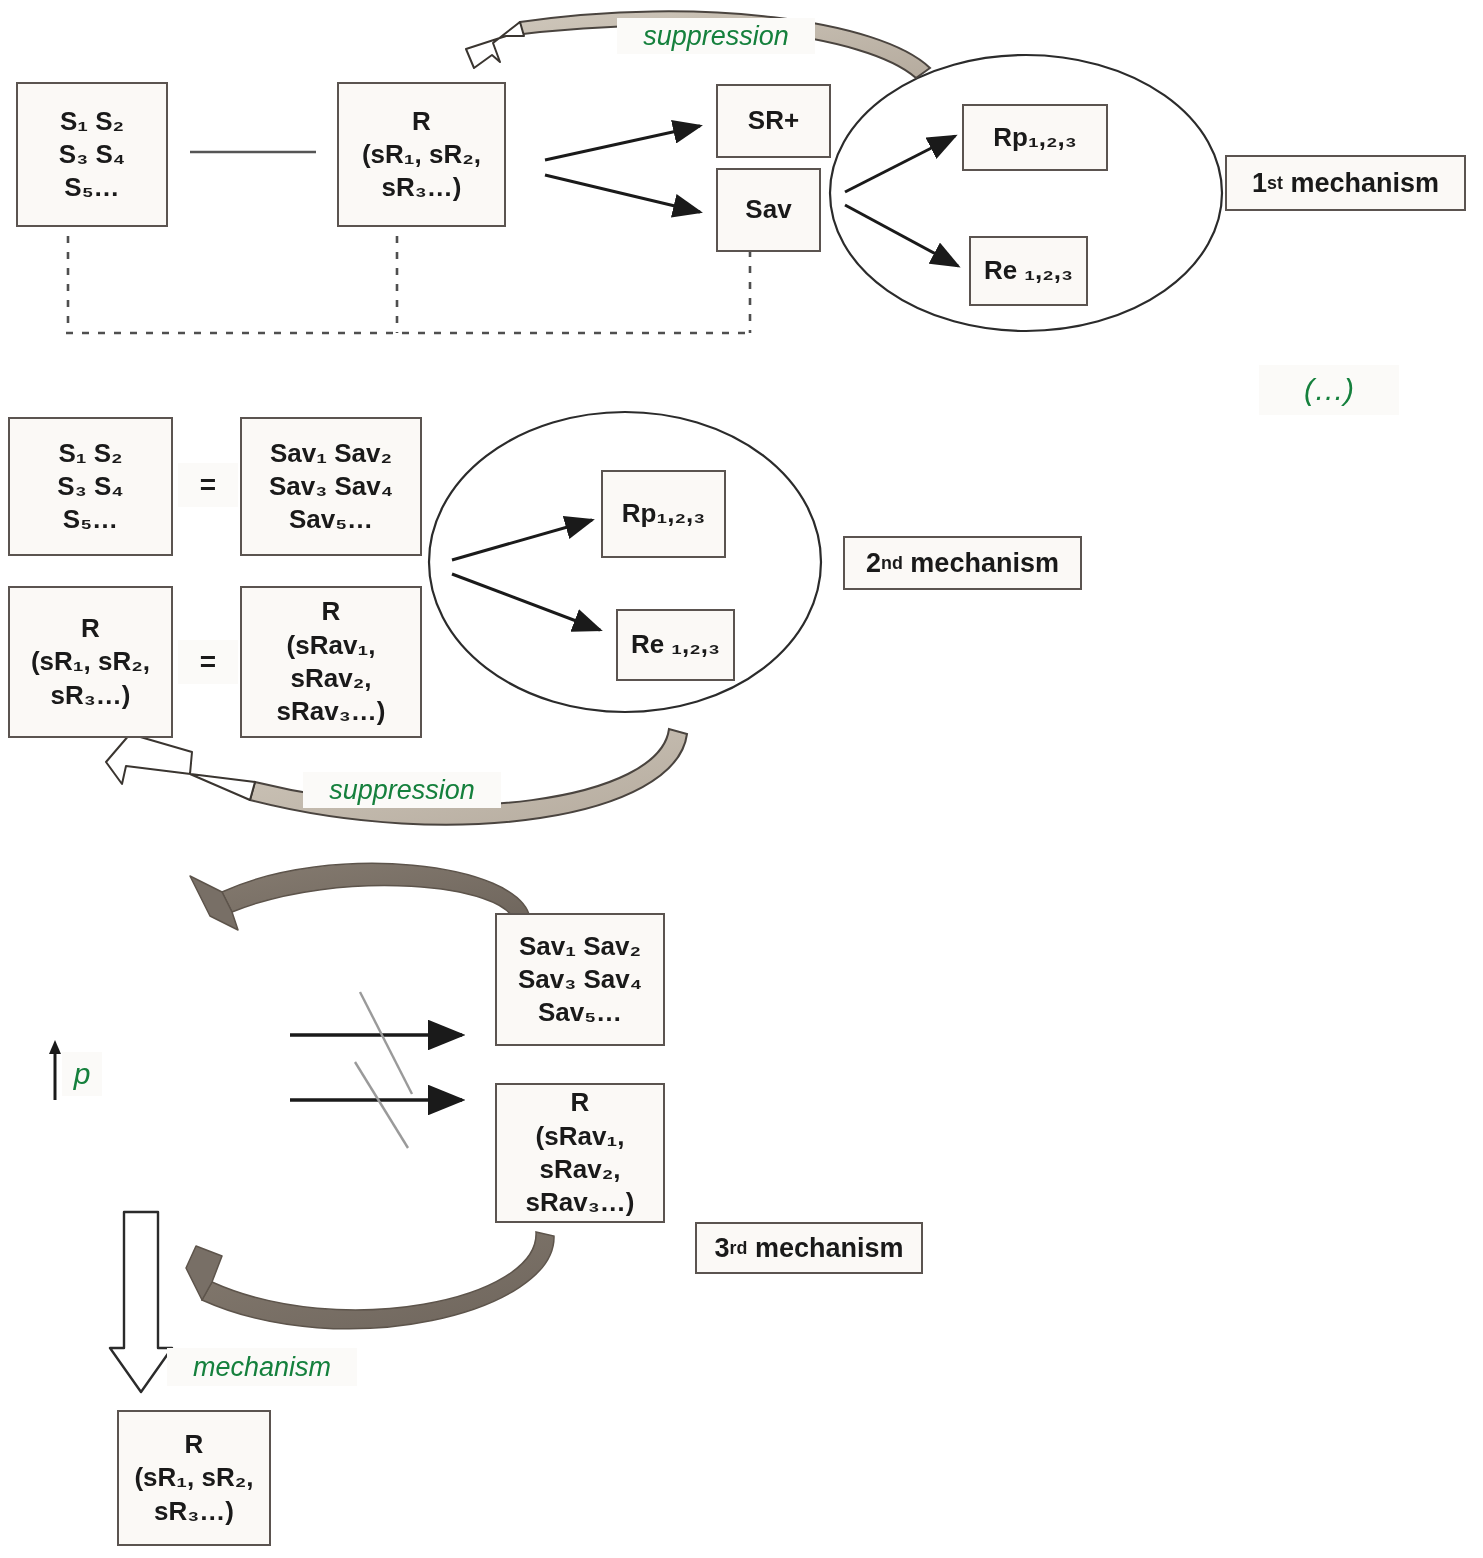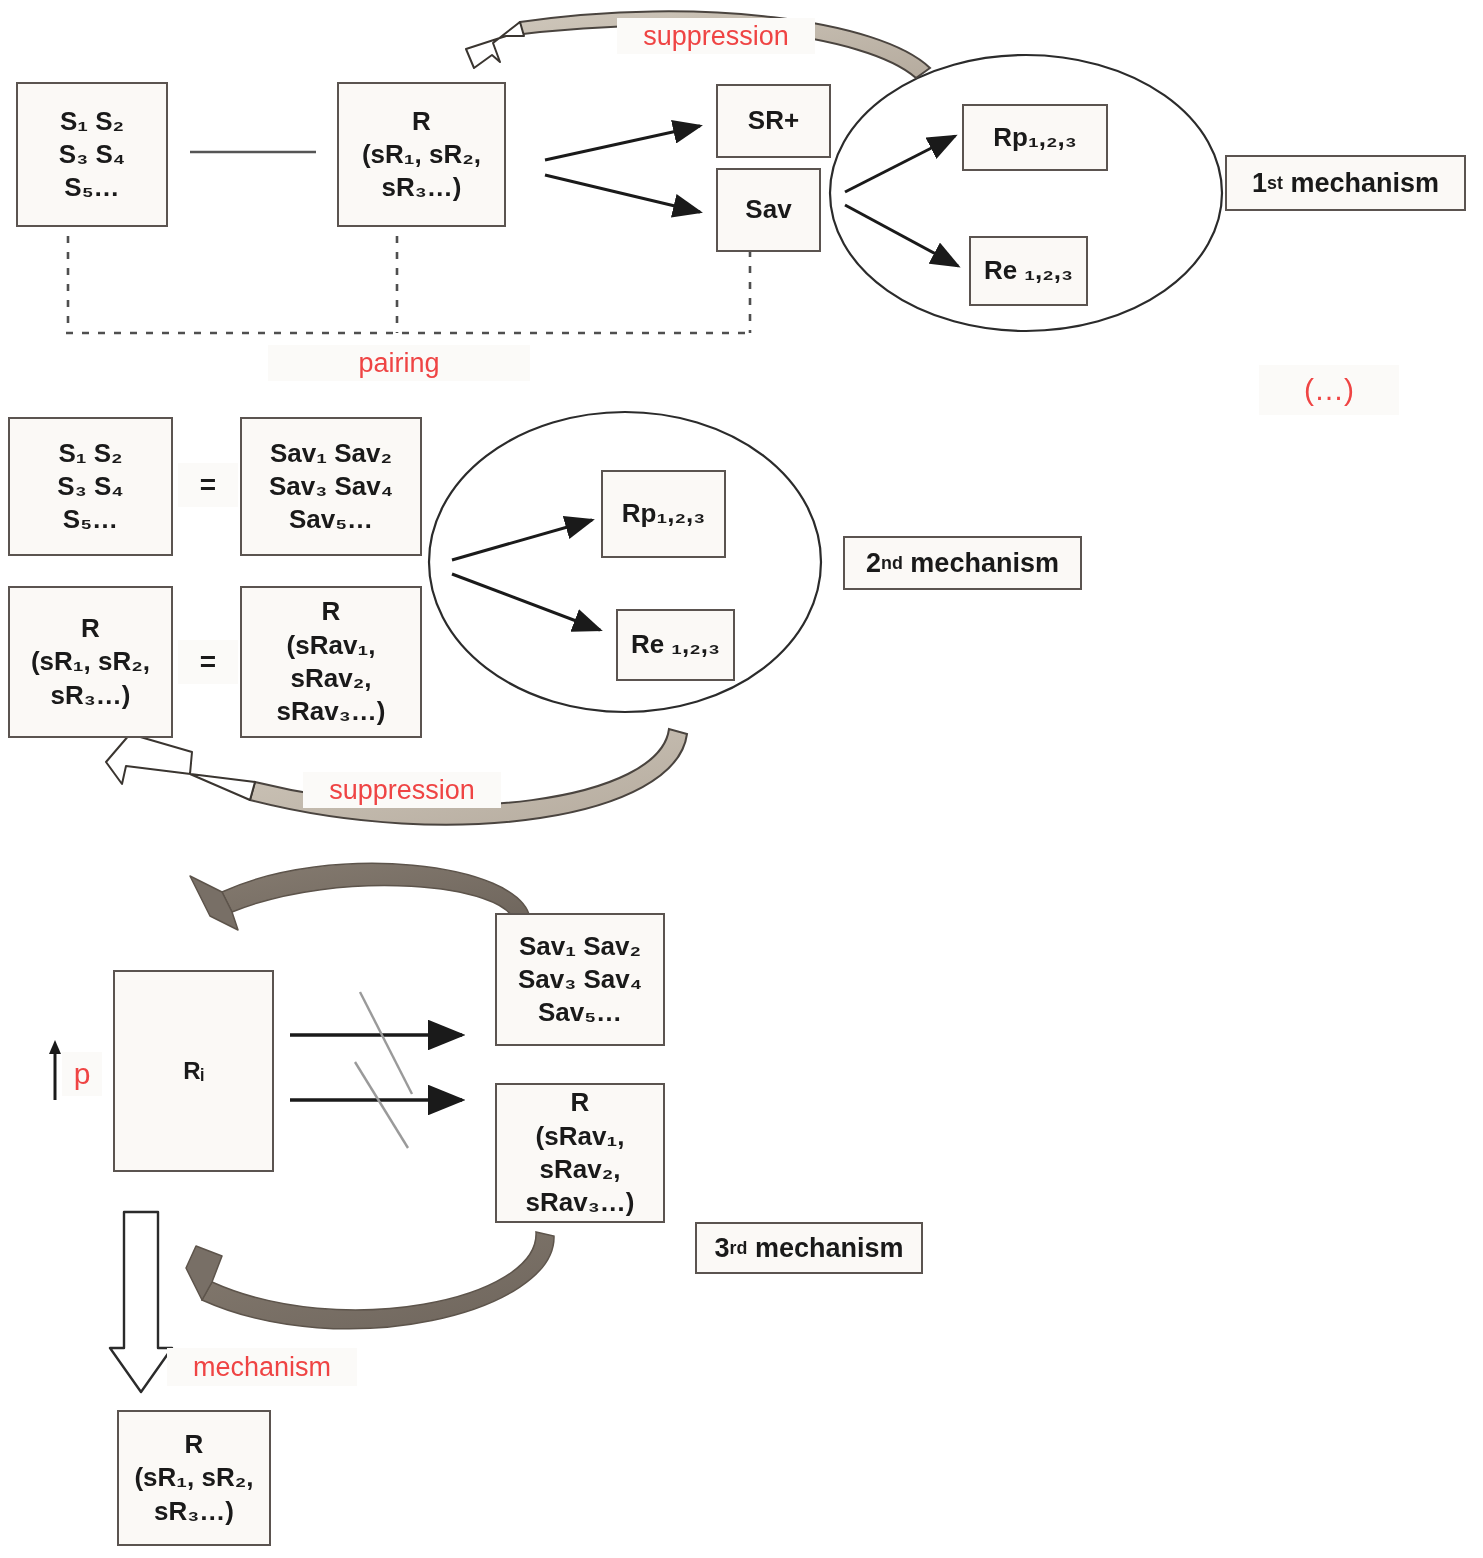--- a/index.html
+++ b/index.html
@@ -26,26 +26,27 @@
     justify-content: center;
     text-align: center;
     color: #1a1a1a;
     font-weight: bold;
     line-height: 1.28;
     white-space: pre-line;
   }
   .label-plain {
     position: absolute;
     background: #fbfaf8;
-    color: #ef4444;
+    color: #15803d;
     display: flex;
     align-items: center;
     justify-content: center;
     text-align: center;
     box-sizing: border-box;
+    font-style: italic;
   }
   .mech-box {
     position: absolute;
     box-sizing: border-box;
     background: #fbf9f6;
     border: 2px solid #5b5450;
     display: flex;
     align-items: center;
     justify-content: center;
     color: #1a1a1a;
@@ -205,21 +206,20 @@
   <div class="box" style="left:716px; top:84px; width:115px; height:74px; font-size:26px;">SR+</div>
 
   <div class="box" style="left:716px; top:168px; width:105px; height:84px; font-size:26px;">Sav</div>
 
   <div class="box" style="left:962px; top:104px; width:146px; height:67px; font-size:26px;">Rp₁,₂,₃</div>
 
   <div class="box" style="left:969px; top:236px; width:119px; height:70px; font-size:26px;">Re ₁,₂,₃</div>
 
   <div class="label-plain" style="left:617px; top:18px; width:198px; height:36px; font-size:27px;">suppression</div>
 
-  <div class="label-plain" style="left:268px; top:345px; width:262px; height:36px; font-size:27px;">pairing</div>
 
   <div class="mech-box" style="left:1225px; top:155px; width:241px; height:56px; font-size:27px;">
     <span>1</span><span class="sup">st</span>&nbsp;<span>mechanism</span>
   </div>
 
   <div class="label-plain" style="left:1259px; top:365px; width:140px; height:50px; font-size:30px;">(…)</div>
 
   <div class="box" style="left:8px; top:417px; width:165px; height:139px; font-size:26px;">S₁ S₂
 S₃ S₄
 S₅…</div>
@@ -246,21 +246,20 @@
   <div class="box" style="left:616px; top:609px; width:119px; height:72px; font-size:26px;">Re ₁,₂,₃</div>
 
   <div class="label-plain" style="left:303px; top:772px; width:198px; height:36px; font-size:27px;">suppression</div>
 
   <div class="mech-box" style="left:843px; top:536px; width:239px; height:54px; font-size:27px;">
     <span>2</span><span class="sup">nd</span>&nbsp;<span>mechanism</span>
   </div>
 
   <div class="label-plain" style="left:62px; top:1052px; width:40px; height:44px; font-size:30px;">p</div>
 
-  <div class="box" style="left:113px; top:970px; width:161px; height:202px; font-size:24px;">Rᵢ</div>
 
   <div class="box" style="left:495px; top:913px; width:170px; height:133px; font-size:26px;">Sav₁ Sav₂
 Sav₃ Sav₄
 Sav₅…</div>
 
   <div class="box" style="left:495px; top:1083px; width:170px; height:140px; font-size:26px;">R
 (sRav₁,
 sRav₂,
 sRav₃…)</div>
 

